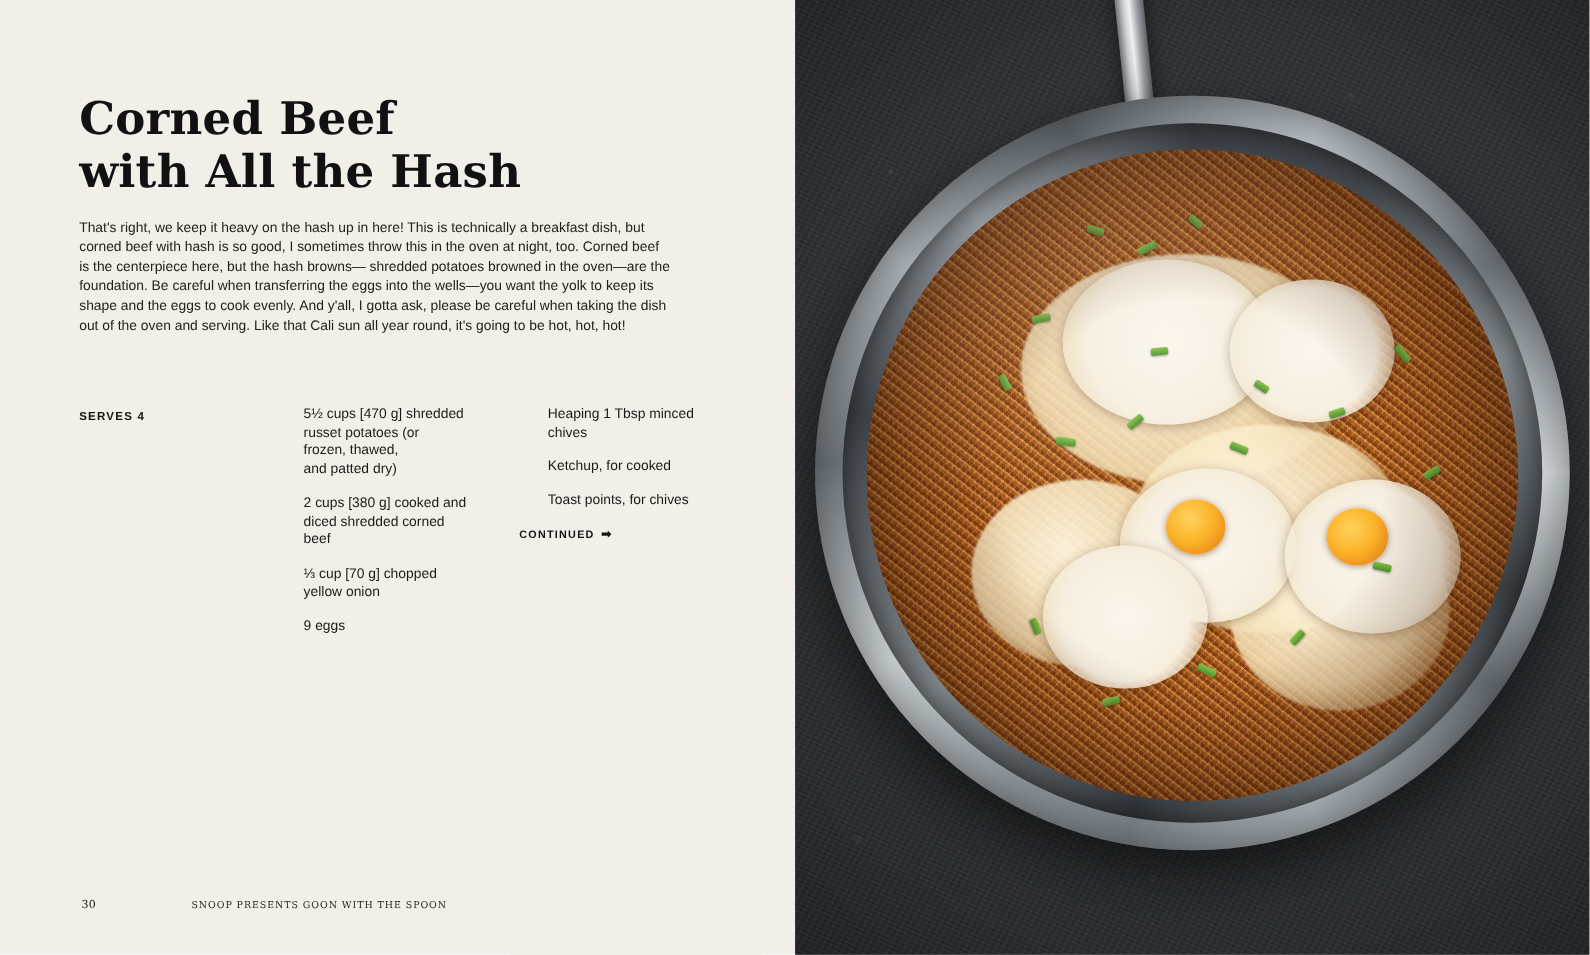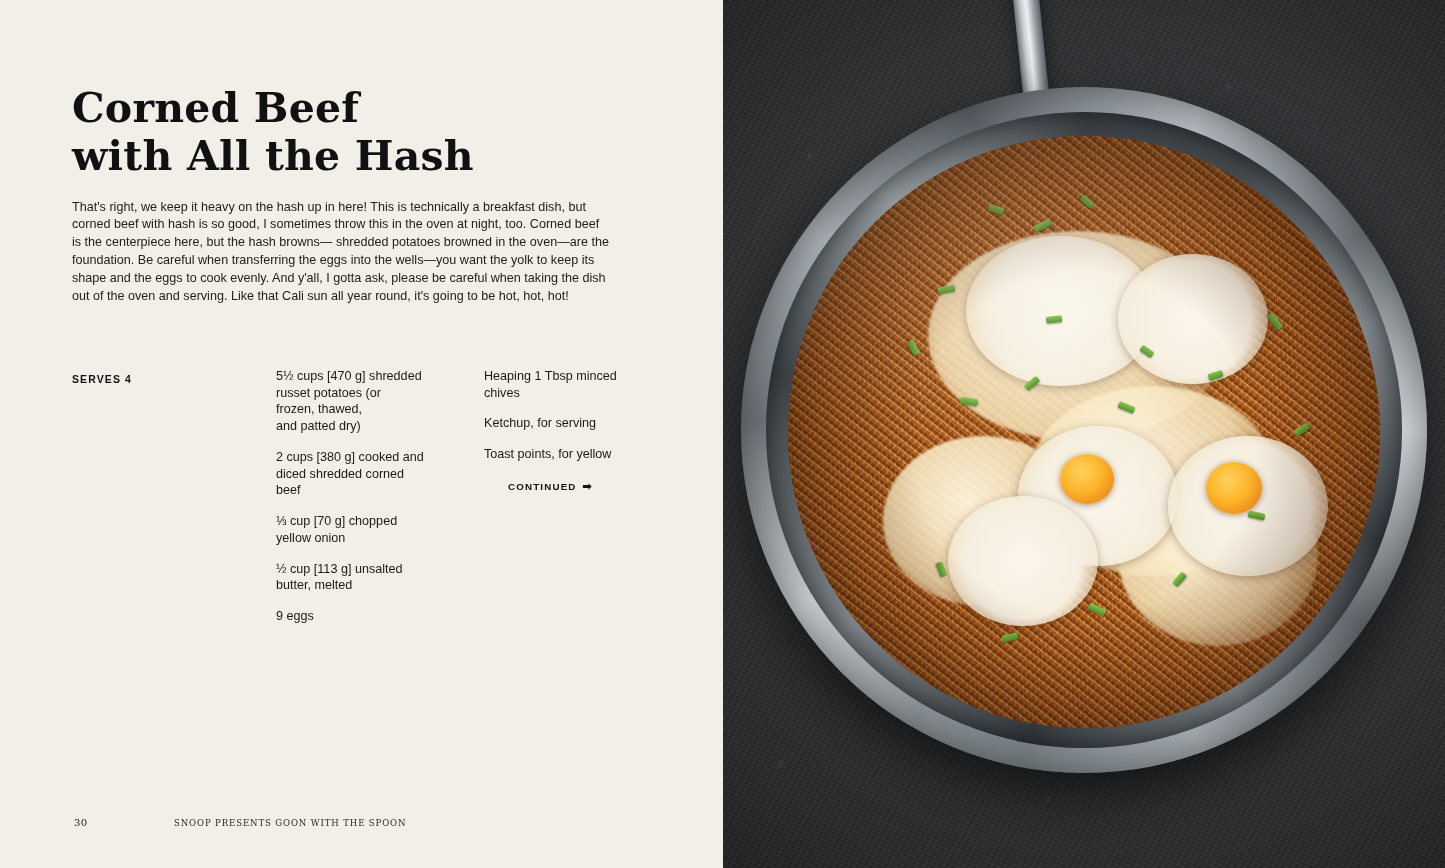--- a/index.html
+++ b/index.html
@@ -65,32 +65,32 @@
     font-size: 12.6px;
     line-height: 1.33;
     color: #1b1a18;
   }
   .ing-col-1 {
     left: 276px;
     top: 368px;
     width: 178px;
   }
   .ing-col-2 {
-    left: 484px;
+    left: 498px;
     top: 368px;
     width: 178px;
   }
   .ing-item {
     margin-bottom: 14px;
     white-space: pre-line;
   }
   .ing-item:last-child { margin-bottom: 0; }
   .continued {
     position: absolute;
-    left: 508px;
+    left: 472px;
     top: 481px;
     font-size: 9.8px;
     font-weight: 700;
     letter-spacing: 1.15px;
     color: #141414;
     text-transform: uppercase;
     display: flex;
     align-items: center;
     gap: 6px;
   }
@@ -296,30 +296,28 @@
     <div class="ing-col ing-col-1">
       <div class="ing-item">5½ cups [470 g] shredded
 russet potatoes (or
 frozen, thawed,
 and patted dry)</div>
       <div class="ing-item">2 cups [380 g] cooked and
 diced shredded corned
 beef</div>
       <div class="ing-item">⅓ cup [70 g] chopped
 yellow onion</div>
-      <div class="ing-item">½ cup [113 g] unsalted
-butter, melted</div>
       <div class="ing-item">9 eggs</div>
     </div>
 
     <div class="ing-col ing-col-2">
       <div class="ing-item">Heaping 1 Tbsp minced
 chives</div>
-      <div class="ing-item">Ketchup, for serving</div>
-      <div class="ing-item">Toast points, for yellow</div>
+      <div class="ing-item">Ketchup, for cooked</div>
+      <div class="ing-item">Toast points, for chives</div>
     </div>
 
     <div class="continued">
       <span>CONTINUED</span>
       <span class="arrow">➡</span>
     </div>
 
     <div class="folio">30</div>
     <div class="running-head">SNOOP PRESENTS GOON WITH THE SPOON</div>
   </div>

